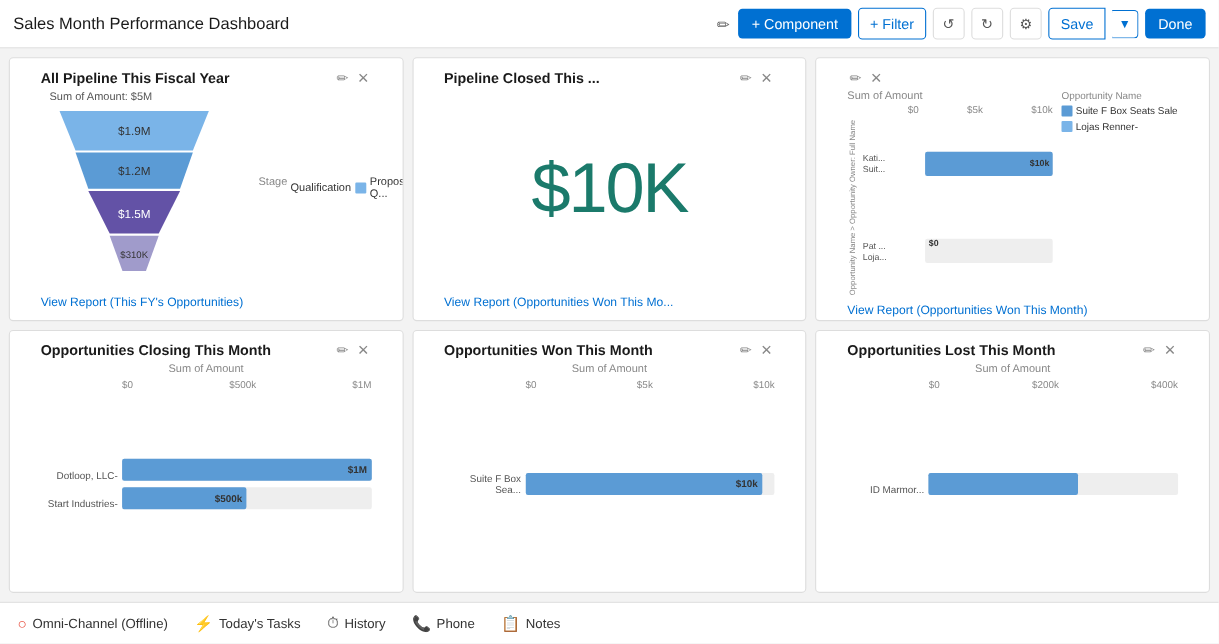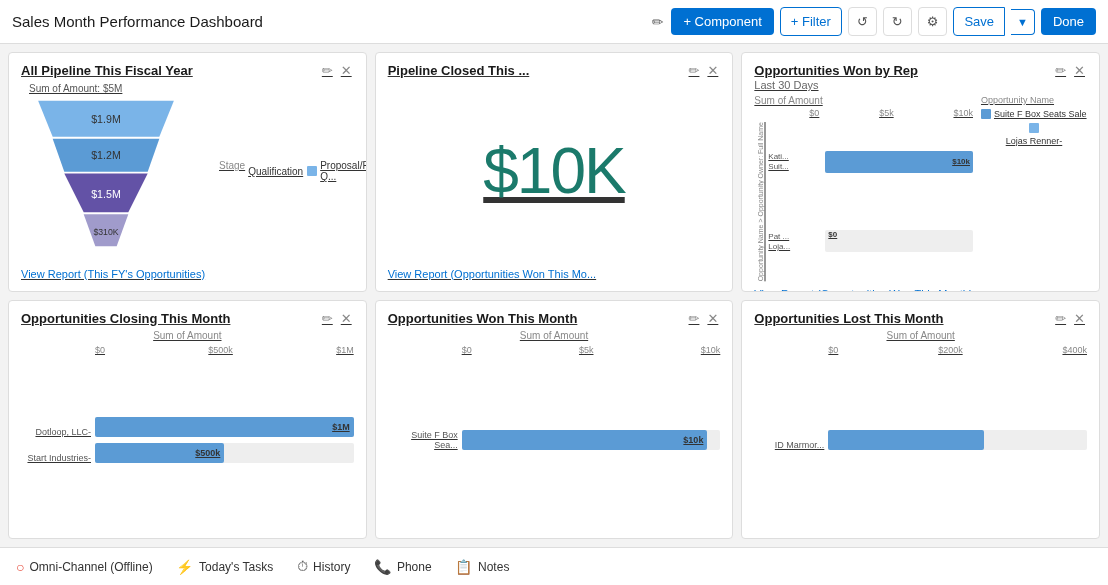--- a/index.html
+++ b/index.html
@@ -110,26 +110,25 @@
       padding: 8px;
       height: calc(585px - 44px - 38px);
       gap: 8px;
     }
 
     
     .widget {
       background: white;
       border: 1px solid #ddd;
       border-radius: 4px;
-      padding: 10px 12px;
+      padding: 10px 28px;
       position: relative;
       overflow: hidden;
       display: flex;
       flex-direction: column;
-      text-decoration: underline;
     }
     .widget-header {
       display: flex;
       align-items: flex-start;
       justify-content: space-between;
       margin-bottom: 4px;
     }
     .widget-title {
       font-size: 13px;
       font-weight: 600;
@@ -384,24 +383,20 @@
       </div>
     </div>
     <div class="big-number">$10K</div>
     <div class="widget-footer">
       <a class="view-report">View Report (Opportunities Won This Mo...</a>
     </div>
   </div>
 
   <div class="widget">
     <div class="won-header-row">
-      <div>
-        <div class="widget-title">Opportunities Won by Rep</div>
-        <div class="widget-subtitle">Last 30 Days</div>
-      </div>
       <div class="widget-actions">
         <button class="widget-action-btn">✏</button>
         <button class="widget-action-btn">✕</button>
       </div>
     </div>
 
     <div style="display:flex; flex:1; flex-direction:row; gap:4px;">
 
       <div style="flex:1; display:flex; flex-direction:column;">
         <div style="display:flex; justify-content:space-between; font-size:10px; color:#888; margin-bottom:2px; text-align:center;">
@@ -443,21 +438,21 @@
           </div>
         </div>
       </div>
 
       <div style="display:flex; flex-direction:column; gap:4px; font-size:9px; width:110px; flex-shrink:0; padding-left:4px;">
         <div style="color:#888;">Opportunity Name</div>
         <div style="display:flex; align-items:flex-end; gap:3px;">
           <div style="width:10px; height:10px; background:#5b9bd5; flex-shrink:0; border-radius:1px;"></div>
           <span>Suite F Box Seats Sale</span>
         </div>
-        <div style="display:flex; align-items:center; gap:3px;flex-direction:column;">
+        <div style="display:flex; align-items:center; gap:3px;">
           <div style="width:10px; height:10px; background:#7ab4e8; flex-shrink:0; border-radius:1px;"></div>
           <span>Lojas Renner-</span>
         </div>
       </div>
     </div>
 
     <div class="widget-footer">
       <a class="view-report">View Report (Opportunities Won This Month)</a>
     </div>
   </div>

